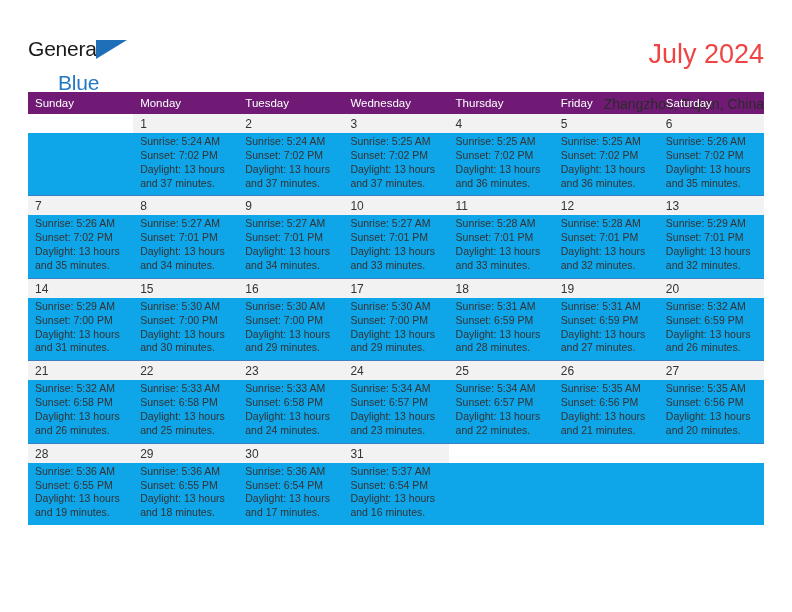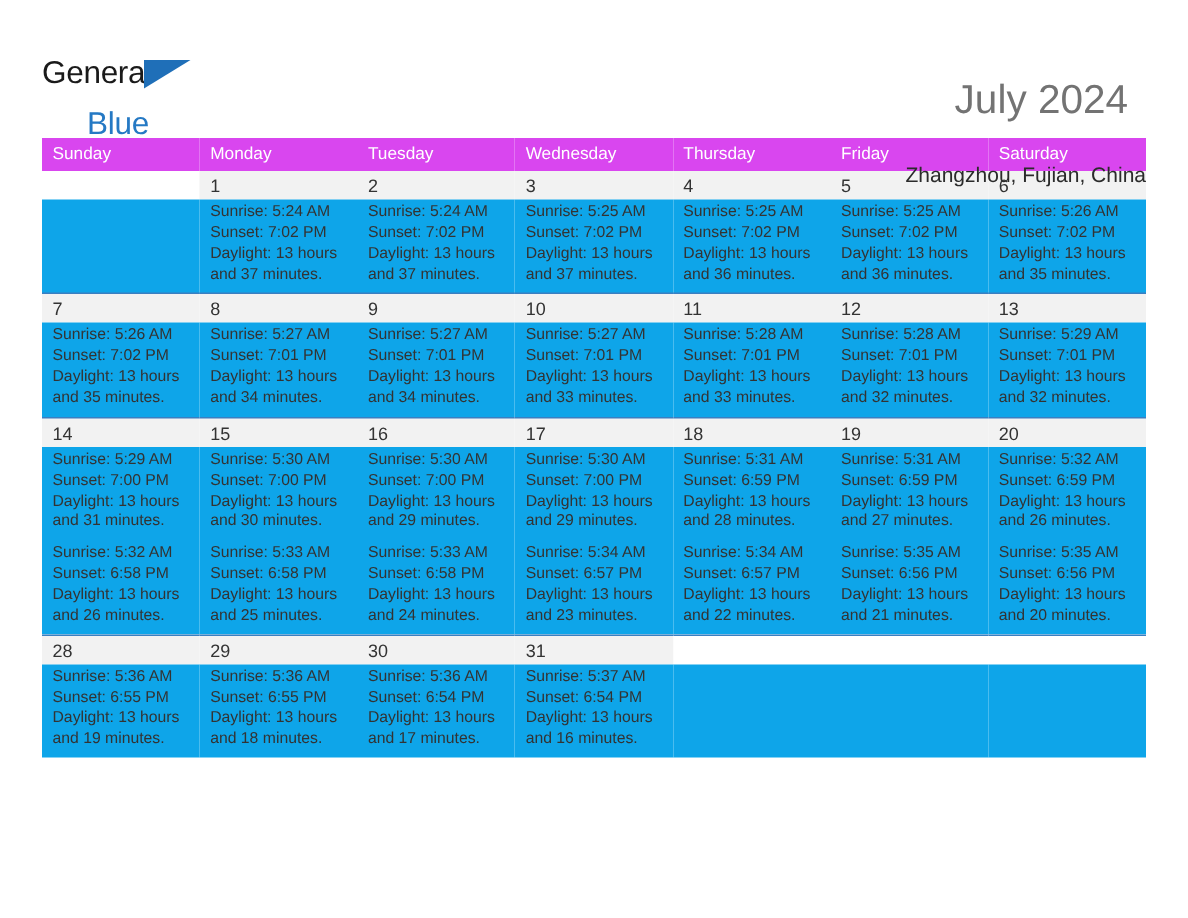--- a/index.html
+++ b/index.html
@@ -62,40 +62,40 @@
     height: 0;
     border-left: 31px solid #1f6fb8;
     border-bottom: 19px solid transparent;
   }
   .title-block {
     text-align: right;
     padding-top: 2px;
   }
   .cal-title {
     font-size: 27px;
-    color: #737373;
+    color: #ef4444;
     font-weight: normal;
     line-height: 1.1;
-    margin: 12px;
+    margin: 0;
   }
   .cal-subtitle {
     font-size: 14px;
     color: #2b2b2b;
     margin-top: 26px;
   }
 
   
   .calendar {
     width: 736px;
     border-collapse: collapse;
     table-layout: fixed;
     margin-top: 8px;
   }
   .calendar th {
-    background: #d946ef;
+    background: #701a75;
     color: #ffffff;
     font-size: 11.5px;
     font-weight: normal;
     text-align: left;
     padding: 5px 0 5px 7px;
     height: 20px;
     box-sizing: border-box;
   }
   .daynum-row td {
     background: #f2f2f2;
@@ -316,20 +316,29 @@
             <div>Daylight: 13 hours</div>
             <div>and 27 minutes.</div>
           </td>
           <td>
             <div>Sunrise: 5:32 AM</div>
             <div>Sunset: 6:59 PM</div>
             <div>Daylight: 13 hours</div>
             <div>and 26 minutes.</div>
           </td>
         </tr>
+        <tr class="daynum-row">
+          <td>21</td>
+          <td>22</td>
+          <td>23</td>
+          <td>24</td>
+          <td>25</td>
+          <td>26</td>
+          <td>27</td>
+        </tr>
         <tr class="info-row">
           <td>
             <div>Sunrise: 5:32 AM</div>
             <div>Sunset: 6:58 PM</div>
             <div>Daylight: 13 hours</div>
             <div>and 26 minutes.</div>
           </td>
           <td>
             <div>Sunrise: 5:33 AM</div>
             <div>Sunset: 6:58 PM</div>

